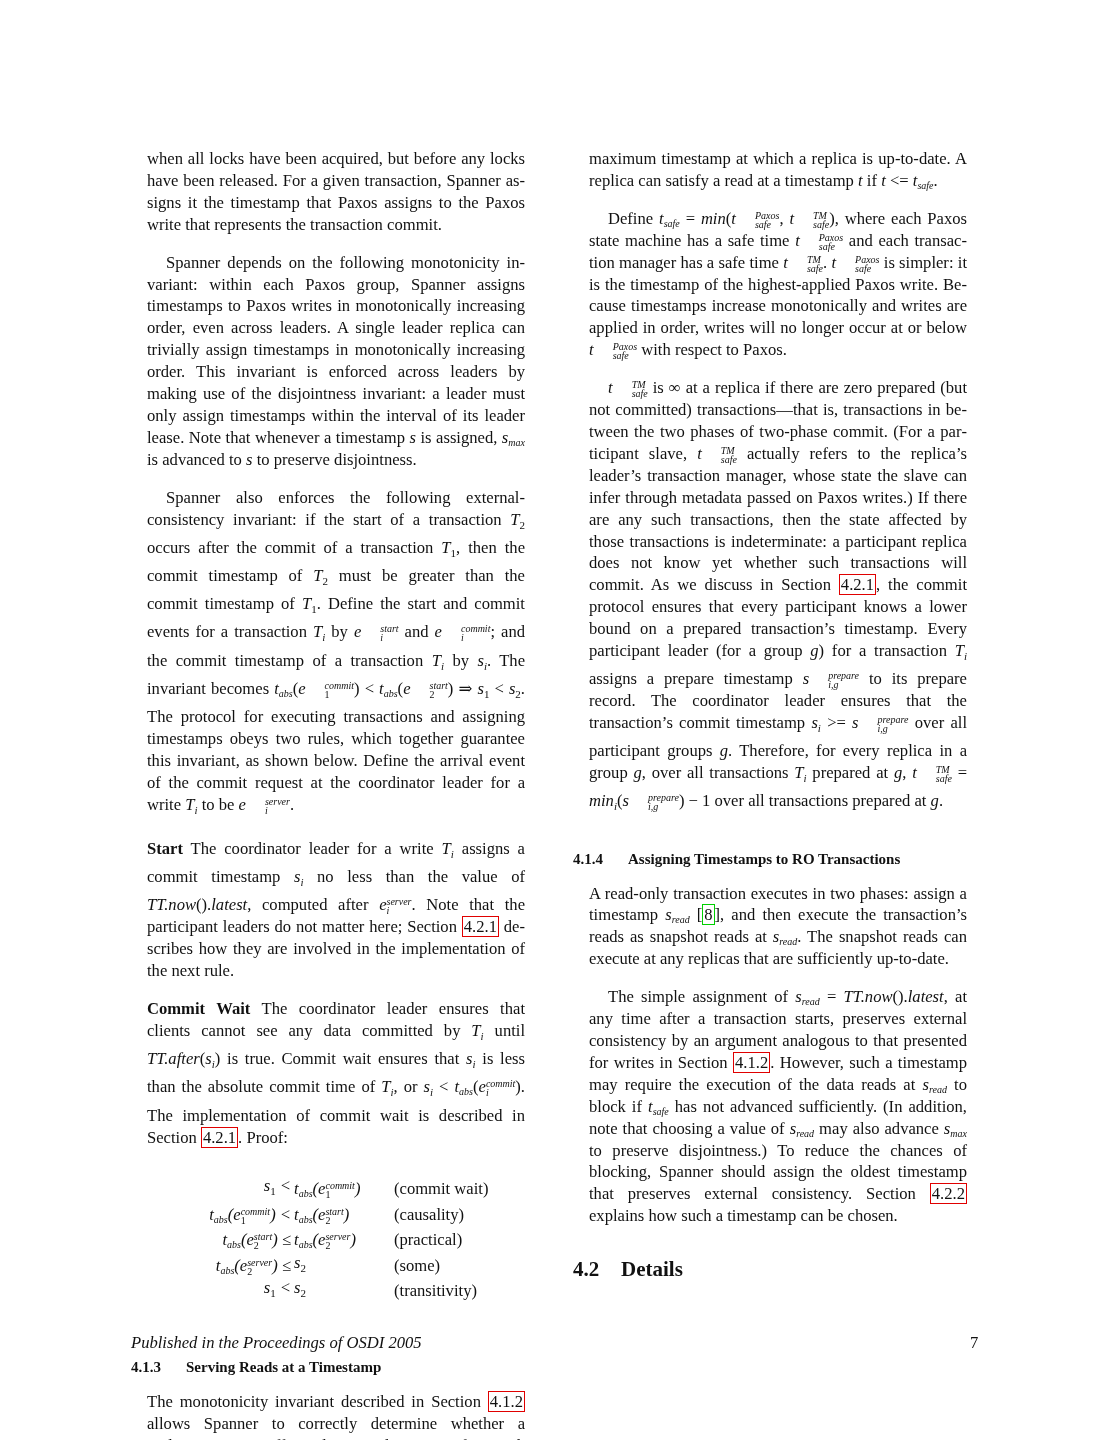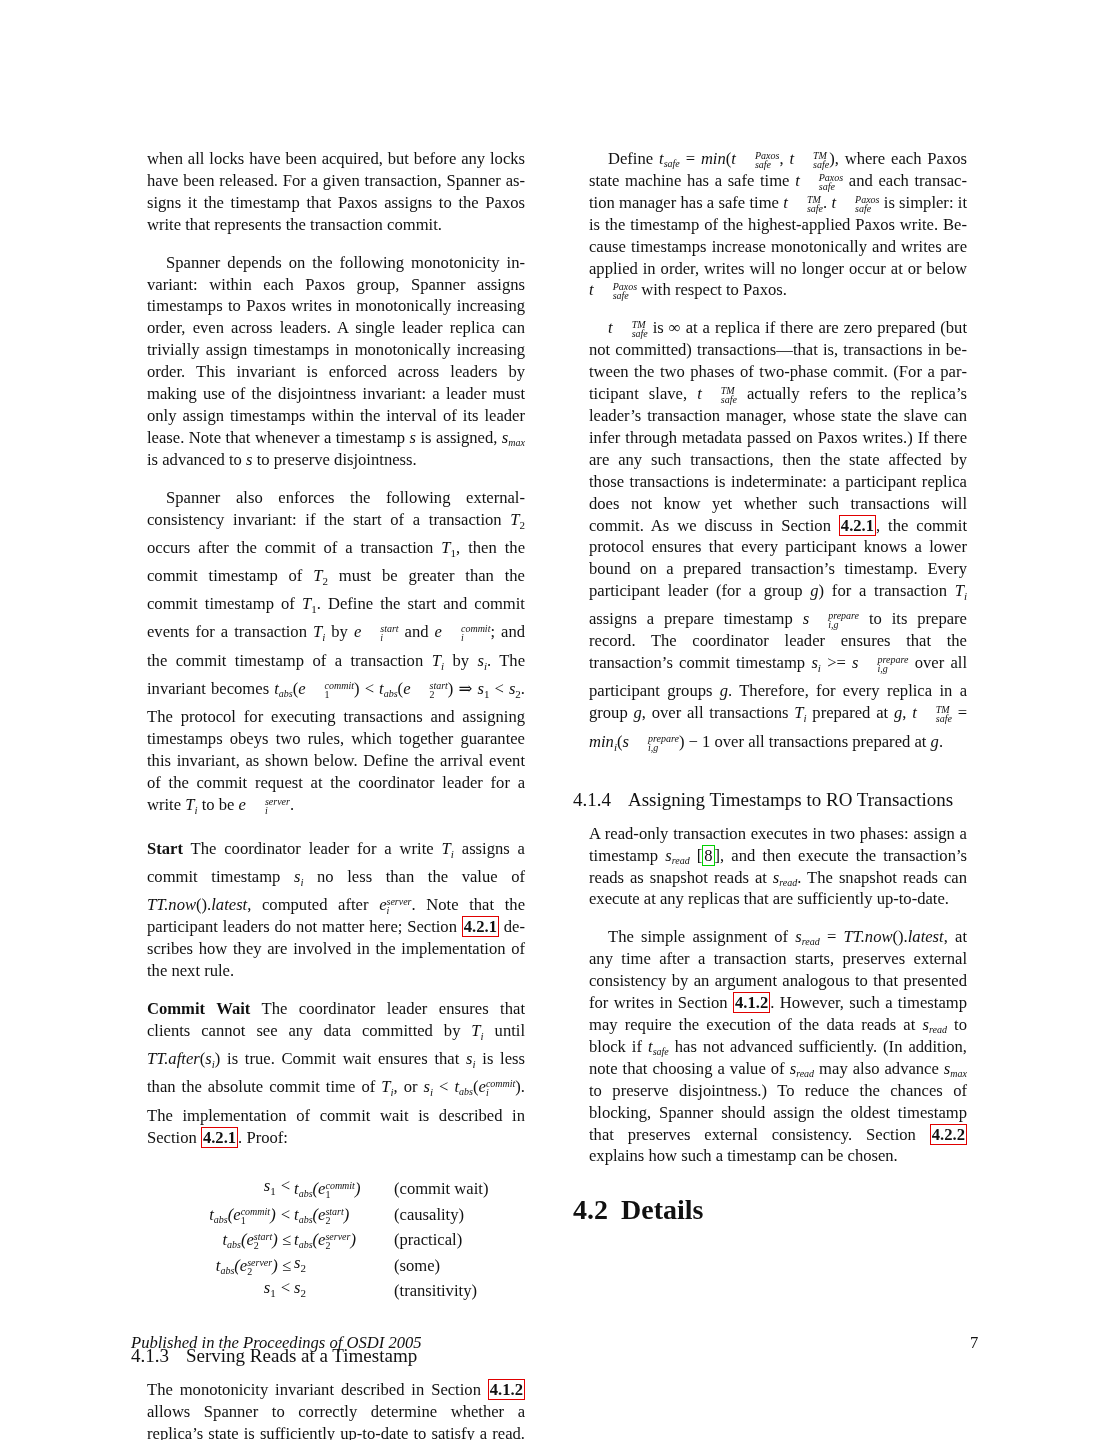--- a/index.html
+++ b/index.html
@@ -7,31 +7,31 @@
          font-family:"Liberation Serif","DejaVu Serif",serif; color:#111; }
   .col { position:absolute; top:132px; width:410px; font-size:16.6px; line-height:21.9px; }
   #left { left:131px; }
   #right { left:573px; }
   p { margin:16px; text-align:justify; hyphens:manual; }
   p.ind { text-indent:19px; }
   i.m { font-style:italic; }
   .sub { font-size:10px; font-style:italic; vertical-align:-3px; line-height:0; }
   .supsub { display:inline-block; vertical-align:-4px; line-height:9px; font-size:10px; font-style:italic; text-align:left; }
   .supsub span { display:block; }
-  .ref { border:1.5px solid #e00000; padding:0 1px;font-weight:bold; }
+  .ref { border:1.5px solid #e00000; padding:0 1px; }
   .cite { border:1.5px solid #00d000; padding:0 1px; }
   b { font-weight:bold; }
   .eqs { margin:28px 0 0 0; }
   .eq-row { display:flex; height:25.5px; align-items:center; }
   .eq-lhs { width:160px; text-align:right; font-style:italic; white-space:nowrap; }
   .eq-rhs { width:100px; text-align:left; font-style:italic; white-space:nowrap; padding-left:3px; }
   .eq-tag { flex:1; text-align:left; padding-right:48px; }
-  h4 { margin:0; font-size:19px; font-weight:normal; }
+  h4 { margin:0; font-size:15px; font-weight:bold; }
   h4 .num { display:inline-block; width:55px; }
-  h3 { margin:0; font-size:28px; font-weight:bold; }
+  h3 { margin:0; font-size:21px; font-weight:bold; }
   h3 .num { display:inline-block; width:48px; }
   #footer-left { position:absolute; left:131px; top:1333px; font-style:italic; font-size:16.6px; }
   #footer-right { position:absolute; left:970px; top:1333px; font-size:16.6px; }
 </style>
 </head>
 <body>
 
 <div id="left" class="col">
   <p>when all locks have been acquired, but before any locks have been released. For a given transaction, Spanner as­signs it the timestamp that Paxos assigns to the Paxos write that represents the transaction commit.</p>
   <p class="ind">Spanner depends on the following monotonicity in­variant: within each Paxos group, Spanner assigns times­tamps to Paxos writes in monotonically increasing or­der, even across leaders. A single leader replica can triv­ially assign timestamps in monotonically increasing or­der. This invariant is enforced across leaders by making use of the disjointness invariant: a leader must only as­sign timestamps within the interval of its leader lease. Note that whenever a timestamp <i class="m">s</i> is assigned, <i class="m">s</i><span class="sub">max</span> is advanced to <i class="m">s</i> to preserve disjointness.</p>
@@ -60,25 +60,26 @@
       <div class="eq-rhs">s<sub style="font-size:11px;font-style:normal">2</sub></div>
       <div class="eq-tag">(some)</div>
     </div>
     <div class="eq-row">
       <div class="eq-lhs">s<sub style="font-size:11px;font-style:normal">1</sub> &lt;</div>
       <div class="eq-rhs">s<sub style="font-size:11px;font-style:normal">2</sub></div>
       <div class="eq-tag">(transitivity)</div>
     </div>
   </div>
 
-  <h4 style="margin-top:41px"><span class="num">4.1.3</span><span>Serving Reads at a Timestamp</span></h4>
+  <h4 style="margin-top:53px"><span class="num">4.1.3</span><span>Serving Reads at a Timestamp</span></h4>
   <p style="margin-top:12px">The monotonicity invariant described in Section <span class="ref">4.1.2</span> al­lows Spanner to correctly determine whether a replica’s state is sufficiently up-to-date to satisfy a read. Every replica tracks a value called <i>safe time</i> <i class="m">t</i><span class="sub">safe</span> which is the</p>
 </div>
 
 <div id="right" class="col">
+  <p>maximum timestamp at which a replica is up-to-date. A replica can satisfy a read at a timestamp <i class="m">t</i> if <i class="m">t</i> &lt;= <i class="m">t</i><span class="sub">safe</span>.</p>
   <p class="ind">Define <i class="m">t</i><span class="sub">safe</span> = <i class="m">min</i>(<i class="m">t</i><span class="supsub"><span>Paxos</span><span>safe</span></span>, <i class="m">t</i><span class="supsub"><span>TM</span><span>safe</span></span>), where each Paxos state machine has a safe time <i class="m">t</i><span class="supsub"><span>Paxos</span><span>safe</span></span> and each transac­tion manager has a safe time <i class="m">t</i><span class="supsub"><span>TM</span><span>safe</span></span>. <i class="m">t</i><span class="supsub"><span>Paxos</span><span>safe</span></span> is simpler: it is the timestamp of the highest-applied Paxos write. Be­cause timestamps increase monotonically and writes are applied in order, writes will no longer occur at or below <i class="m">t</i><span class="supsub"><span>Paxos</span><span>safe</span></span> with respect to Paxos.</p>
   <p class="ind"><i class="m">t</i><span class="supsub"><span>TM</span><span>safe</span></span> is ∞ at a replica if there are zero prepared (but not committed) transactions—that is, transactions in be­tween the two phases of two-phase commit. (For a par­ticipant slave, <i class="m">t</i><span class="supsub"><span>TM</span><span>safe</span></span> actually refers to the replica’s leader’s transaction manager, whose state the slave can infer through metadata passed on Paxos writes.) If there are any such transactions, then the state affected by those transactions is indeterminate: a participant replica does not know yet whether such transactions will commit. As we discuss in Section <span class="ref">4.2.1</span>, the commit protocol ensures that every participant knows a lower bound on a pre­pared transaction’s timestamp. Every participant leader (for a group <i class="m">g</i>) for a transaction <i class="m">T<sub style="font-size:11px">i</sub></i> assigns a prepare timestamp <i class="m">s</i><span class="supsub"><span>prepare</span><span>i,g</span></span> to its prepare record. The coordinator leader ensures that the transaction’s commit timestamp <i class="m">s<sub style="font-size:11px">i</sub></i> &gt;= <i class="m">s</i><span class="supsub"><span>prepare</span><span>i,g</span></span> over all participant groups <i class="m">g</i>. Therefore, for every replica in a group <i class="m">g</i>, over all transactions <i class="m">T<sub style="font-size:11px">i</sub></i> pre­pared at <i class="m">g</i>, <i class="m">t</i><span class="supsub"><span>TM</span><span>safe</span></span> = <i class="m">min<sub style="font-size:11px">i</sub></i>(<i class="m">s</i><span class="supsub"><span>prepare</span><span>i,g</span></span>) − 1 over all transactions prepared at <i class="m">g</i>.</p>
 
   <h4 style="margin-top:30px"><span class="num">4.1.4</span><span>Assigning Timestamps to RO Transactions</span></h4>
   <p style="margin-top:12px">A read-only transaction executes in two phases: assign a timestamp <i class="m">s</i><span class="sub">read</span> [<span class="cite">8</span>], and then execute the transaction’s reads as snapshot reads at <i class="m">s</i><span class="sub">read</span>. The snapshot reads can execute at any replicas that are sufficiently up-to-date.</p>
   <p class="ind">The simple assignment of <i class="m">s</i><span class="sub">read</span> = <i class="m">TT.now</i>().<i class="m">latest</i>, at any time after a transaction starts, preserves external con­sistency by an argument analogous to that presented for writes in Section <span class="ref">4.1.2</span>. However, such a timestamp may require the execution of the data reads at <i class="m">s</i><span class="sub">read</span> to block if <i class="m">t</i><span class="sub">safe</span> has not advanced sufficiently. (In addition, note that choosing a value of <i class="m">s</i><span class="sub">read</span> may also advance <i class="m">s</i><span class="sub">max</span> to preserve disjointness.) To reduce the chances of block­ing, Spanner should assign the oldest timestamp that pre­serves external consistency. Section <span class="ref">4.2.2</span> explains how such a timestamp can be chosen.</p>
 
   <h3 style="margin-top:32px"><span class="num">4.2</span><span>Details</span></h3>
 </div>
 

